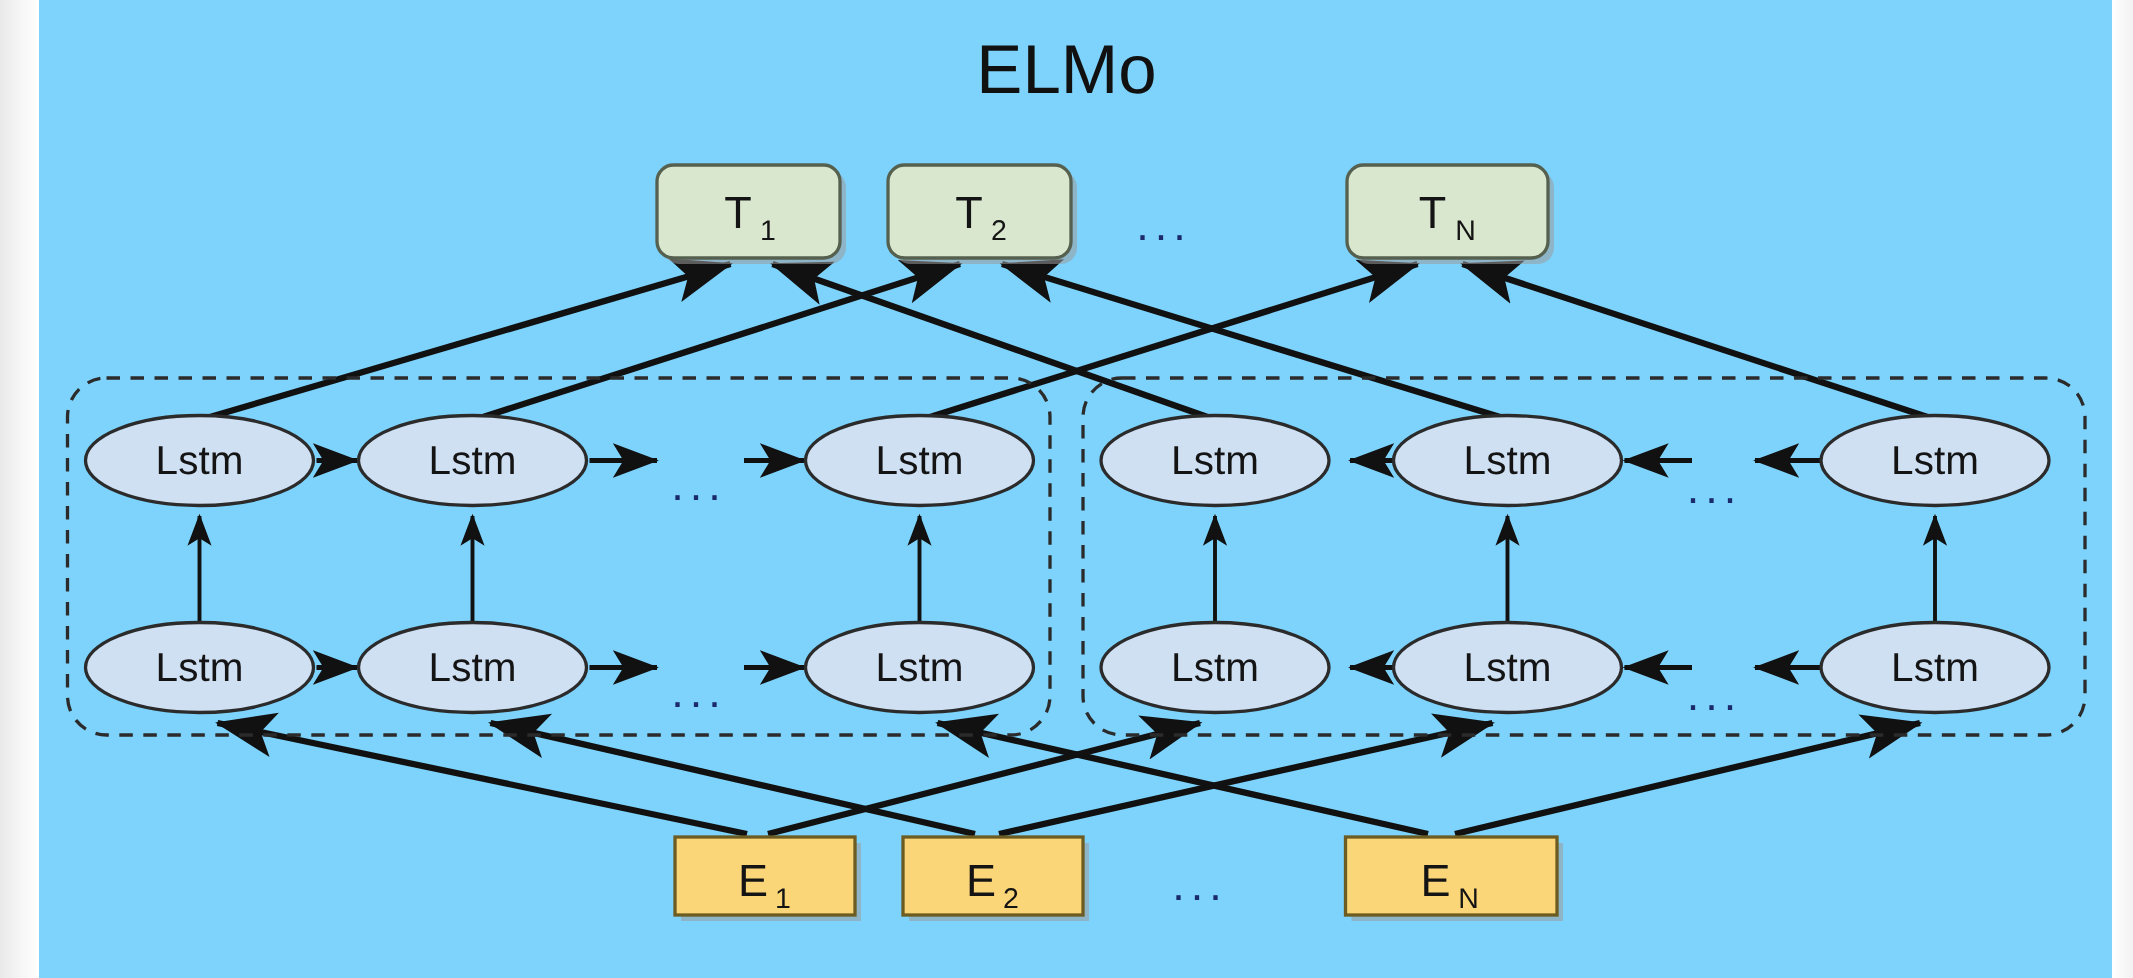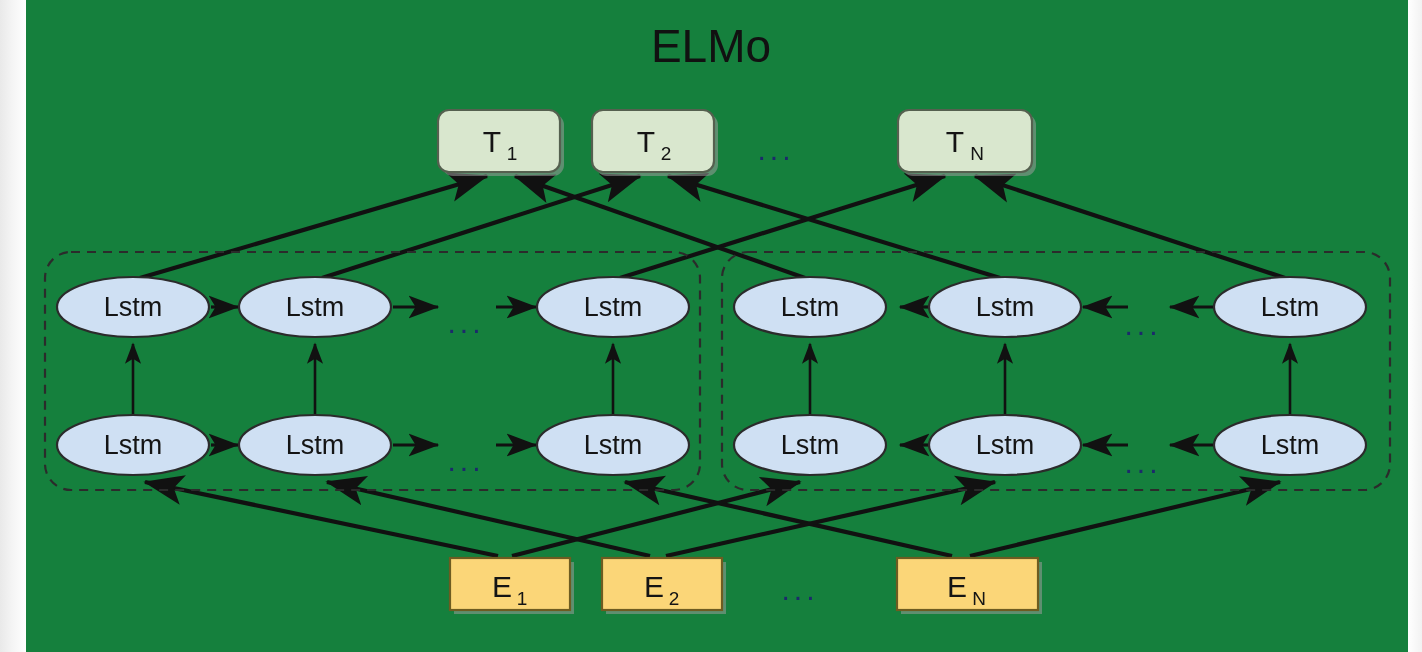--- a/index.html
+++ b/index.html
@@ -1,18 +1,18 @@
 <!DOCTYPE html>
 <html><head>
 <meta charset="utf-8">
 <style>
   html,body{margin:0;padding:0;background:#fff;}
   body{width:1422px;height:652px;overflow:hidden;
        font-family:"Liberation Sans","DejaVu Sans",sans-serif;}
-  #stage{position:relative;width:1422px;height:652px;background:#15803d;border-radius:14px;}
+  #stage{position:relative;width:1422px;height:652px;background:#7dd3fc;border-radius:14px;}
   
   #edge-shade-left{position:absolute;left:0;top:0;width:26px;height:652px;
      background:linear-gradient(to right,#e9e9e9 0%,#f4f4f4 45%,#ffffff 100%);
      pointer-events:none;}
   #edge-shade-right{position:absolute;right:0;top:0;width:14px;height:652px;
      background:linear-gradient(to left,#f2f2f2 0%,#ffffff 100%);
      pointer-events:none;}
   svg{position:absolute;left:0;top:0;}
   .diagram-title{font-size:46px;fill:#111;font-family:"Liberation Sans","DejaVu Sans",sans-serif;}
   .node-label{font-size:27px;fill:#141414;font-family:"Liberation Sans","DejaVu Sans",sans-serif;}

